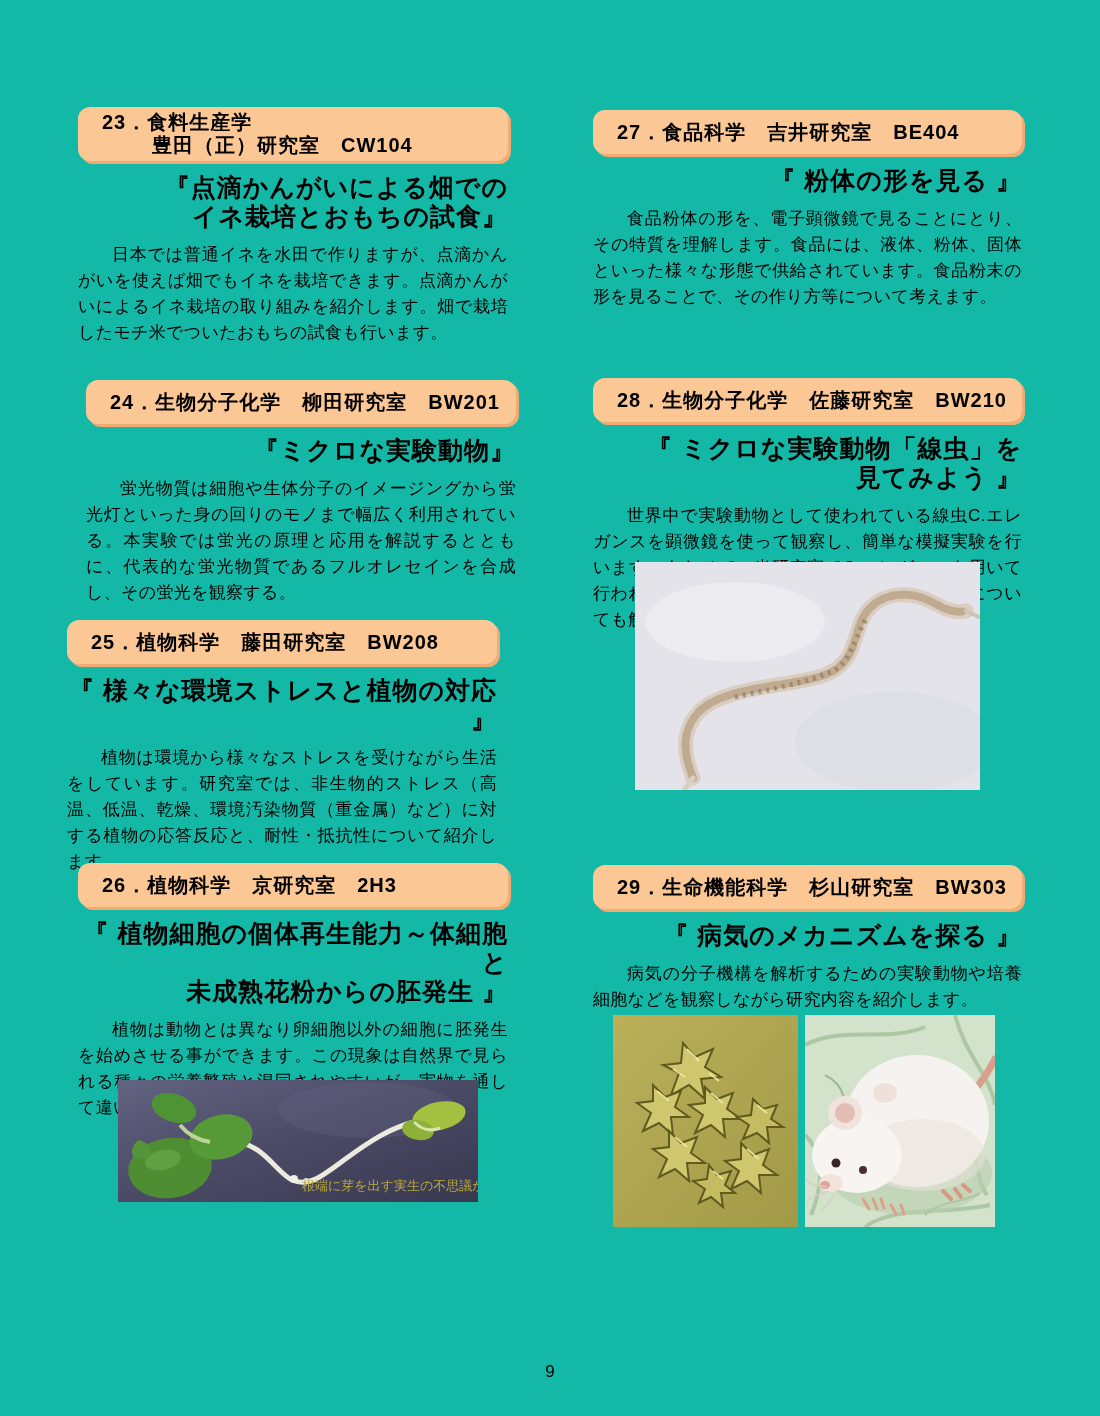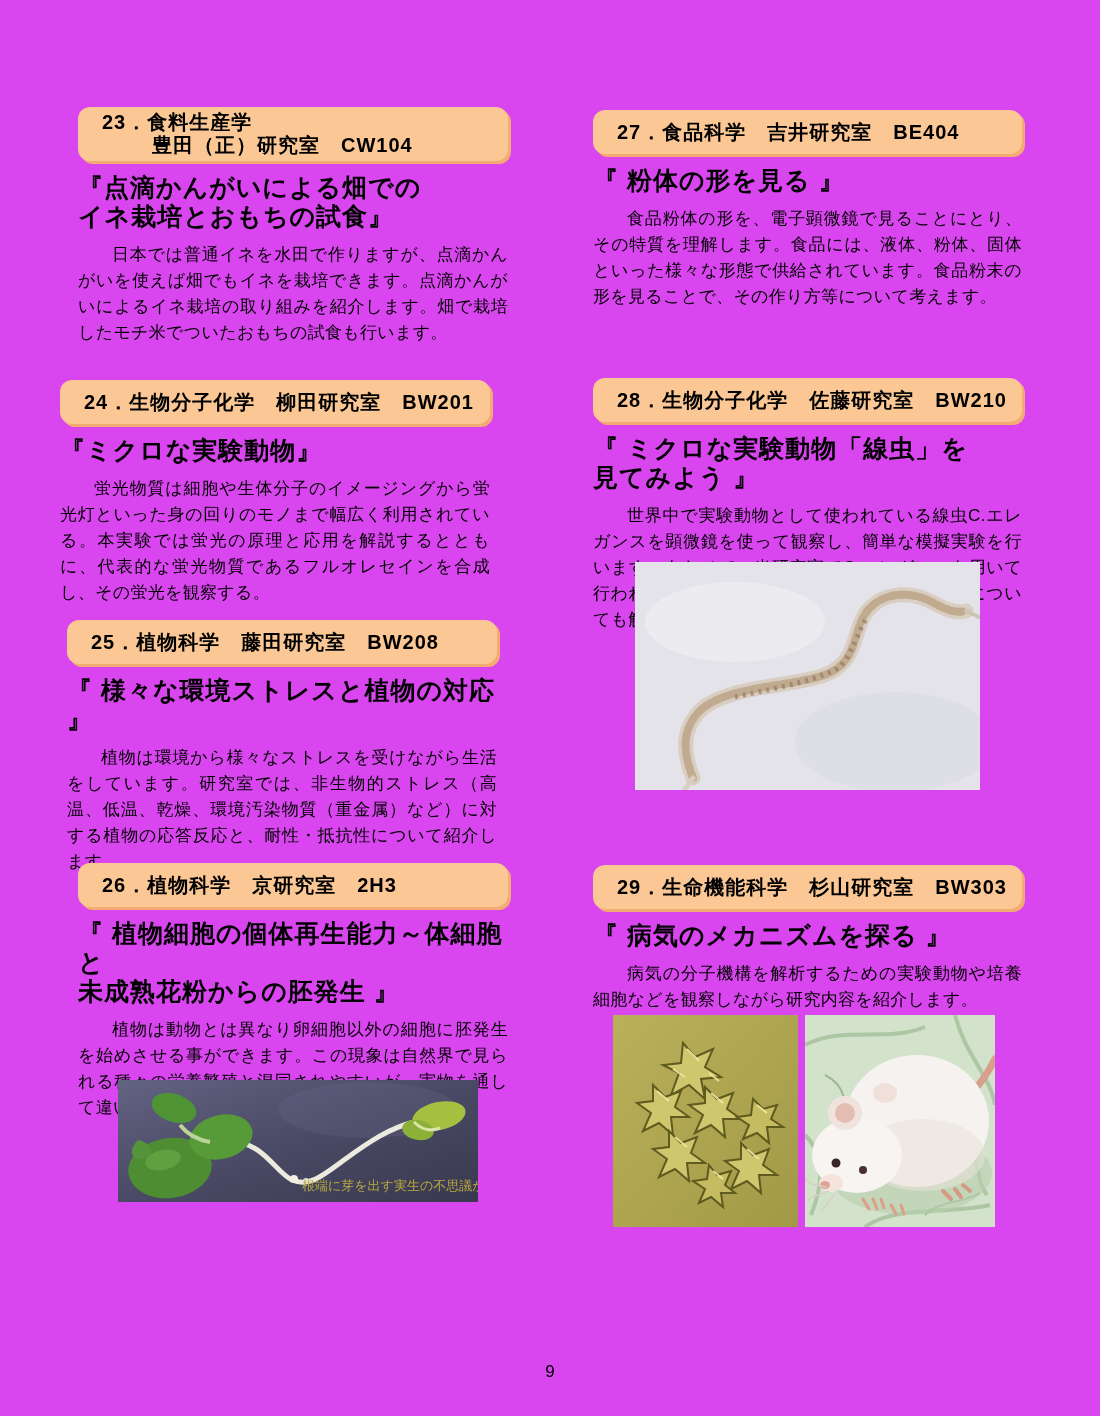--- a/index.html
+++ b/index.html
@@ -1,34 +1,34 @@
 <!DOCTYPE html>
 <html><head>
 <meta charset="utf-8">
 <style>
   html,body{margin:0;padding:0;background:#ffffff;}
   .page{
-    position:relative;width:1100px;height:1416px;background:#d946ef;
+    position:relative;width:1100px;height:1416px;background:#14b8a6;
     font-family:"Liberation Sans","DejaVu Sans",sans-serif;color:#000;
     overflow:hidden;
   }
   .card{position:absolute;}
   .hdr{
     background:#fbc795;
     border-radius:12px;
     box-shadow:3px 3px 0 #f2ab72;
     font-size:20px;font-weight:bold;
     padding:10px 8px 10px 24px;
     letter-spacing:1px;line-height:24px;
   }
   .hdr.two{padding-top:4px;padding-bottom:4px;line-height:23px;}
   .hl{white-space:nowrap;}
   .hl.l2{padding-left:50px;}
   .title{
-    font-size:25px;font-weight:bold;text-align:left;
+    font-size:25px;font-weight:bold;text-align:right;
     margin:12px 0 0 0;line-height:29px;letter-spacing:1px;
   }
   .body{
     font-size:17px;line-height:26px;margin:11px 0 0 0;
     text-align:justify;text-indent:2em;letter-spacing:0.3px;
   }
   .photo{position:absolute;margin:0;line-height:0;}
   .photo svg{display:block;}
   .pageno{
     position:absolute;top:1362px;left:0;width:100%;
@@ -42,21 +42,21 @@
 
   <section class="card" style="left:78px;top:107px;width:430px;">
     <div class="hdr two">
       <div class="hl">23．食料生産学</div>
       <div class="hl l2">豊田（正）研究室　CW104</div>
     </div>
     <h2 class="title"><span>『点滴かんがいによる畑での</span><br><span>イネ栽培とおもちの試食』</span></h2>
     <p class="body">日本では普通イネを水田で作りますが、点滴かんがいを使えば畑でもイネを栽培できます。点滴かんがいによるイネ栽培の取り組みを紹介します。畑で栽培したモチ米でついたおもちの試食も行います。</p>
   </section>
 
-  <section class="card" style="left:60px;top:380px;width:430px;">
+  <section class="card" style="left:86px;top:380px;width:430px;">
     <div class="hdr">
       <div class="hl">24．生物分子化学　柳田研究室　BW201</div>
     </div>
     <h2 class="title"><span>『ミクロな実験動物』</span></h2>
     <p class="body">蛍光物質は細胞や生体分子のイメージングから蛍光灯といった身の回りのモノまで幅広く利用されている。本実験では蛍光の原理と応用を解説するとともに、代表的な蛍光物質であるフルオレセインを合成し、その蛍光を観察する。</p>
   </section>
 
   <section class="card" style="left:67px;top:620px;width:430px;">
     <div class="hdr">
       <div class="hl">25．植物科学　藤田研究室　BW208</div>

